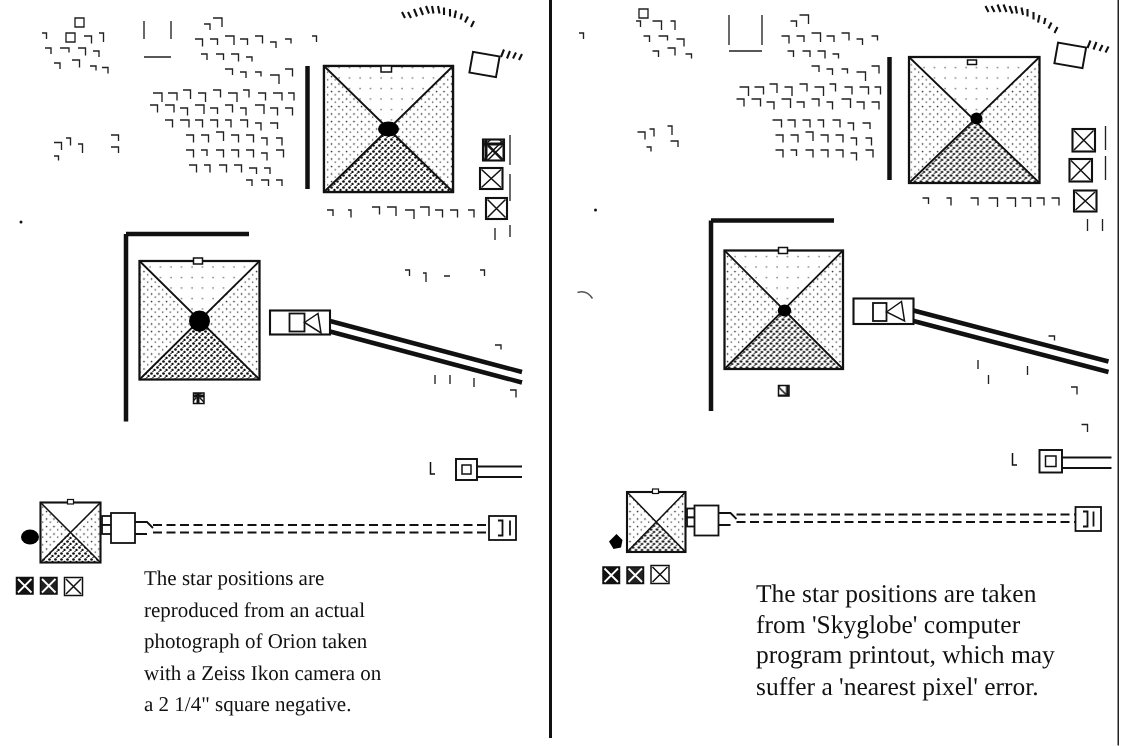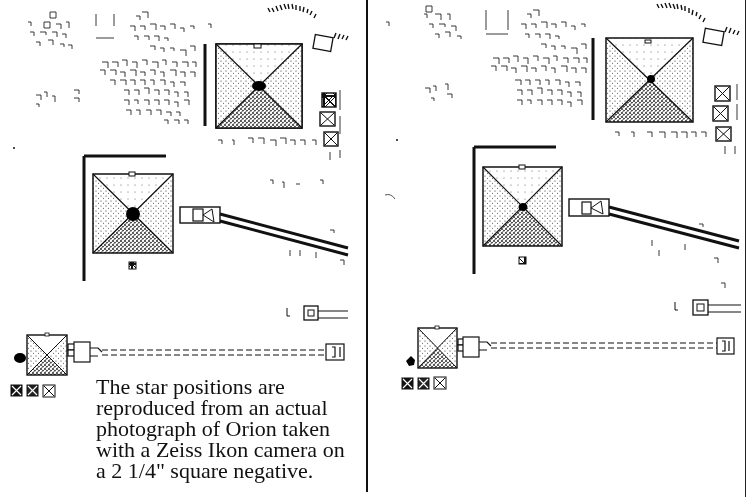--- a/index.html
+++ b/index.html
@@ -3,21 +3,21 @@
 <meta charset="utf-8">
 <style>
   html, body { margin:0; padding:0; background:#fff; }
   body { width:750px; height:497px; position:relative; overflow:hidden; font-family:"Liberation Serif", serif; }
   .panel { position:absolute; top:0; height:497px; }
   #panel-left { left:0; width:367px; }
   #panel-right { left:369px; width:381px; }
   .divider { position:absolute; left:366px; top:0; width:2px; height:492px; background:#111; }
   .edge-right { position:absolute; left:745px; top:0; width:1px; height:497px; background:#222; }
   svg.scene { position:absolute; left:0; top:0; width:100%; height:100%; }
-  .caption { position:absolute; color:#111; font-size:22px; line-height:21px; white-space:pre-line; }
+  .caption { position:absolute; color:#111; font-size:14px; line-height:21px; white-space:pre-line; }
   #caption-left { left:96px; top:376px; width:270px; }
   #caption-right { left:504px; top:386px; width:240px; font-size:17px; line-height:20.5px; }
 </style>
 </head>
 <body>
 
 <svg width="0" height="0" style="position:absolute">
   <defs>
     <pattern id="dotsLight" width="5" height="5" patternUnits="userSpaceOnUse">
       <rect width="5" height="5" fill="#fff"></rect>
@@ -235,15 +235,19 @@
       <rect x="346" y="86" width="15" height="15" fill="#fff" stroke="#111" stroke-width="1.4"></rect>
       <path d="M347 87 L360 100 M360 87 L347 100" stroke="#111"></path>
       <rect x="344" y="106" width="15" height="15" fill="#fff" stroke="#111" stroke-width="1.4"></rect>
       <path d="M345 107 L358 120 M358 107 L345 120" stroke="#111"></path>
       <rect x="347" y="127" width="15" height="14" fill="#fff" stroke="#111" stroke-width="1.4"></rect>
       <path d="M348 128 L361 140 M361 128 L348 140" stroke="#111"></path>
     </g>
     <circle cx="28" cy="140" r="1" fill="#111"></circle>
     <path d="M16 195 q6 -2 10 4" stroke="#555" fill="none"></path>
   </svg>
+  <div class="caption" id="caption-right" style="left:135px">The star positions are taken
+from 'Skyglobe' computer
+program printout, which may
+suffer a 'nearest pixel' error.</div>
 </div>
 
 <div class="edge-right"></div>
 
 </body></html>

